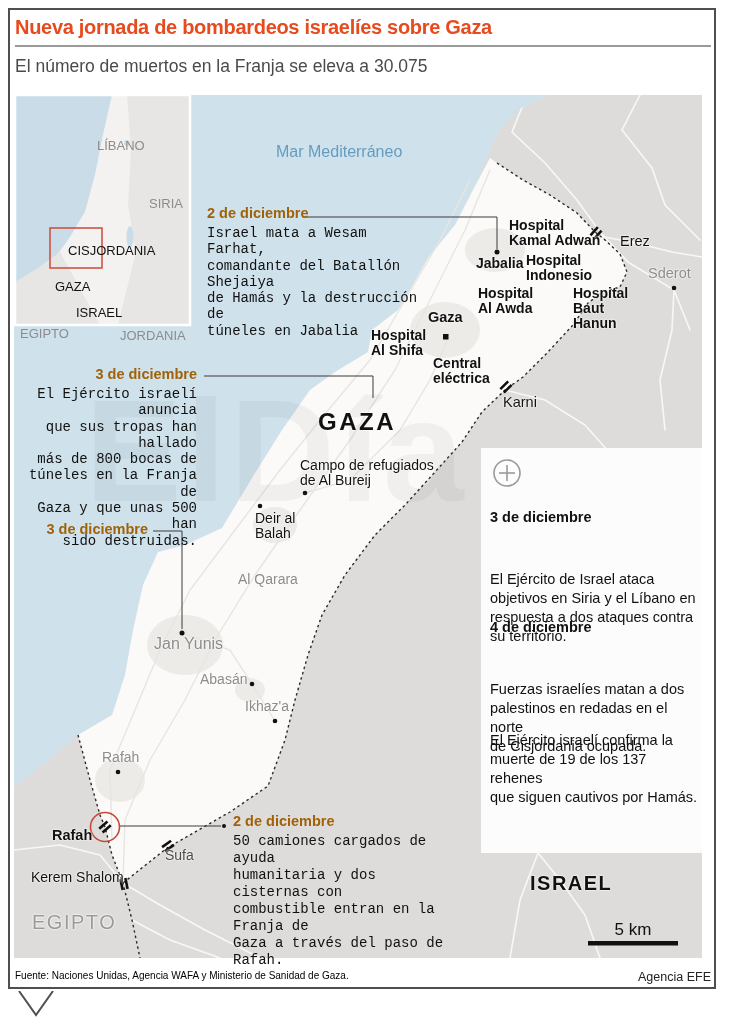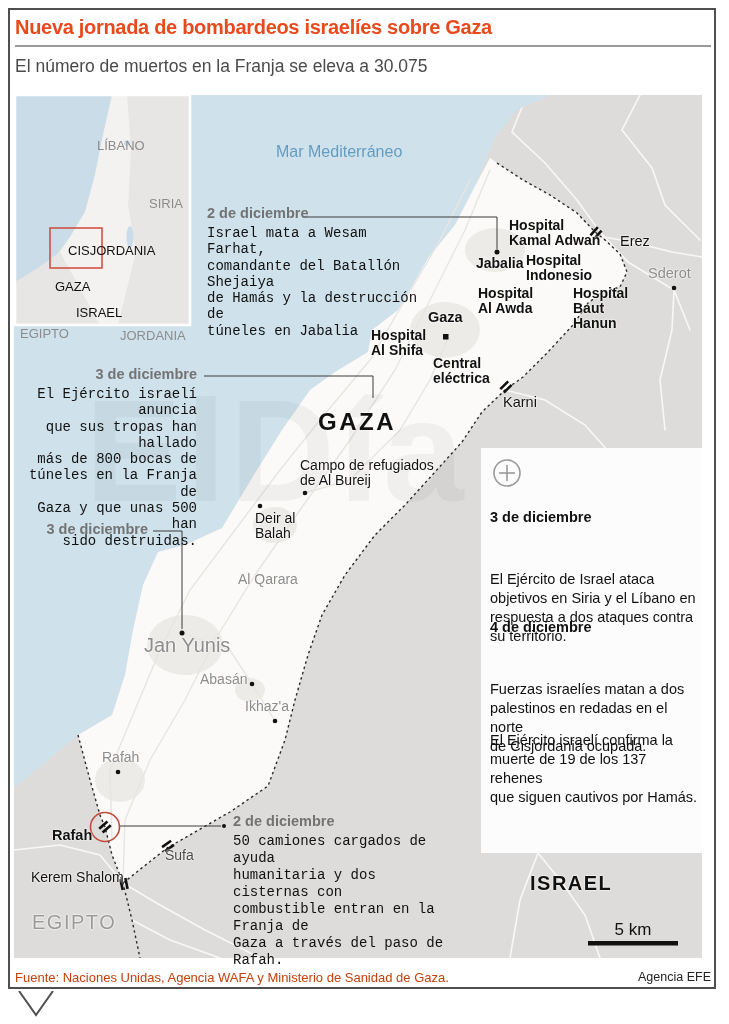--- a/index.html
+++ b/index.html
@@ -15,29 +15,29 @@
   .lbl{position:absolute;z-index:10;color:#111;white-space:pre-line;line-height:1.08;
        font-size:14px;text-shadow:0 0 2px #fff,0 0 2px #fff;}
   .b{font-weight:bold;}
   .gry{color:#8c8c8c;}
   .sea-lbl{color:#649cc0;font-size:16px;text-shadow:none;}
   .big{font-size:24px;font-weight:bold;letter-spacing:2.5px;}
   .big2{font-size:20px;font-weight:bold;letter-spacing:1.5px;}
   .big3{font-size:20px;letter-spacing:1.5px;color:#9a9a9a;}
   .inset-lbl{font-size:13px;text-shadow:none;margin-top:40px;}
   .callout{position:absolute;z-index:11;}
-  .callout .date{font-size:14.5px;font-weight:bold;color:#737373;line-height:1.1;margin-bottom:3px;}
+  .callout .date{font-size:14.5px;font-weight:bold;color:#a16207;line-height:1.1;margin-bottom:3px;}
   .callout .txt{font-size:14px;color:#111;line-height:16.3px;white-space:pre-line;font-family:Liberation Mono, monospace;}
   .ra{text-align:right;}
   .panel-txt{position:absolute;z-index:12;width:208px;white-space:pre-line;}
   .panel-txt .date{font-size:14.5px;font-weight:bold;color:#111;line-height:1.15;margin-bottom:2px;}
   .panel-txt .txt{font-size:14.5px;color:#111;line-height:19px;white-space:pre-line;margin-top:24px;}
   .scale-lbl{position:absolute;left:588px;top:920px;width:90px;text-align:center;
              font-size:17px;color:#111;z-index:10;}
-  .footer-src{position:absolute;left:15px;top:970px;font-size:13px;color:#c2410c;z-index:31;}
+  .footer-src{position:absolute;left:15px;top:970px;font-size:10px;color:#000000;z-index:31;}
   .footer-credit{position:absolute;right:18px;top:970px;font-size:12.5px;color:#222;z-index:31;}
   .watermark{position:absolute;left:85px;top:368px;font-size:145px;font-weight:bold;
              color:rgba(60,60,60,0.06);letter-spacing:4px;z-index:5;pointer-events:none;}
   .tail{position:absolute;left:18px;top:991px;z-index:32;}
 </style>
 </head>
 <body>
 
 <div class="stage">
 
@@ -204,21 +204,21 @@
 eléctrica</div>
   <div class="lbl" style="left:503px;top:395px;font-size:14.5px">Karni</div>
 
   <div class="lbl big" style="left:318px;top:409px">GAZA</div>
 
   <div class="lbl" style="left:300px;top:458px">Campo de refugiados
 de Al Bureij</div>
   <div class="lbl" style="left:255px;top:511px">Deir al
 Balah</div>
   <div class="lbl gry" style="left:238px;top:572px">Al Qarara</div>
-  <div class="lbl gry" style="left:144px;top:635px;font-size:20px">Jan Yunis</div>
+  <div class="lbl gry" style="left:154px;top:635px;font-size:16px">Jan Yunis</div>
   <div class="lbl gry" style="left:200px;top:672px">Abasán</div>
   <div class="lbl gry" style="left:245px;top:699px">Ikhaz'a</div>
   <div class="lbl gry" style="left:102px;top:750px">Rafah</div>
   <div class="lbl b" style="left:52px;top:828px;font-size:14.5px">Rafah</div>
   <div class="lbl" style="left:165px;top:848px;color:#4a4a4a">Sufa</div>
   <div class="lbl" style="left:31px;top:870px">Kerem Shalom</div>
 
   <div class="lbl big3" style="left:32px;top:912px">EGIPTO</div>
   <div class="lbl big2" style="left:530px;top:873px">ISRAEL</div>
 

